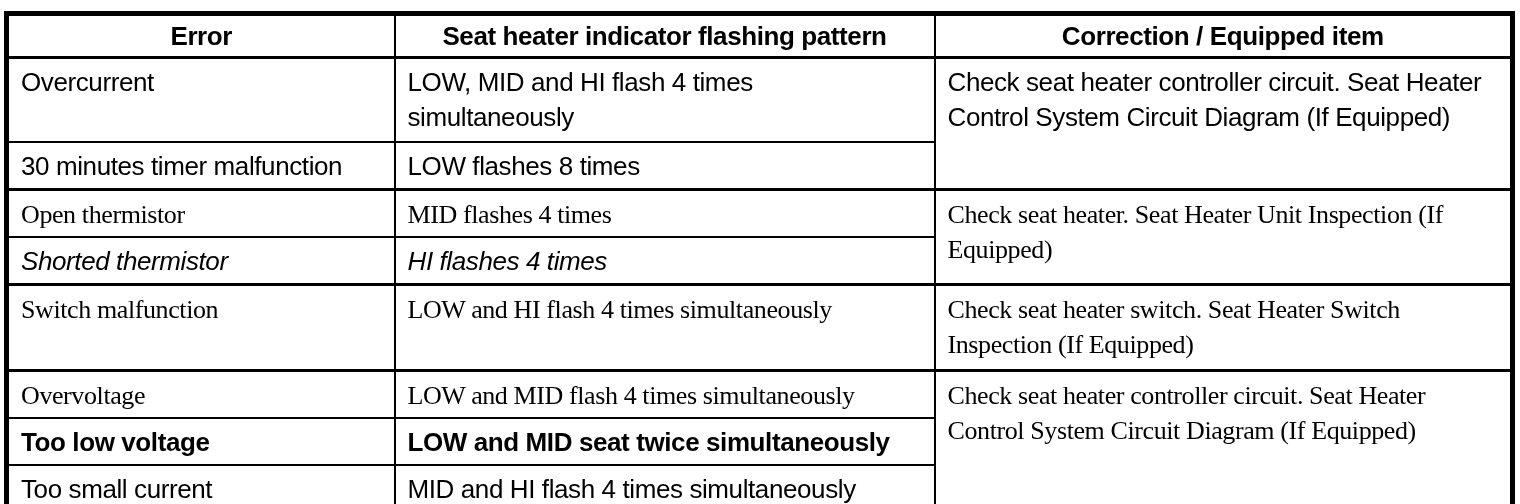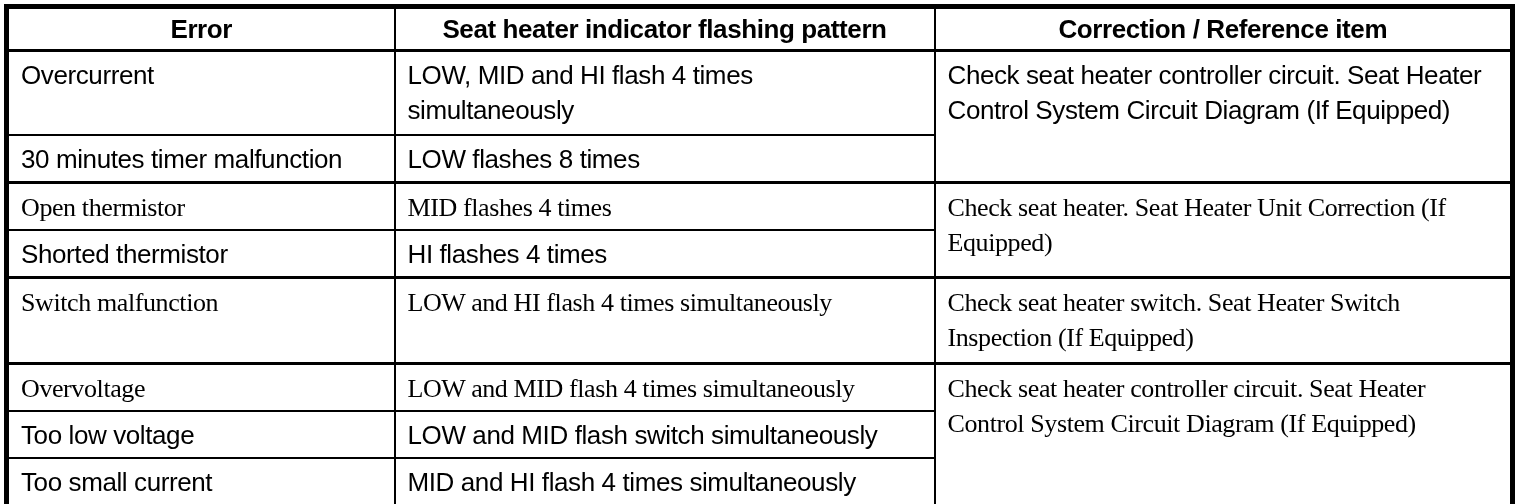--- a/index.html
+++ b/index.html
@@ -6,21 +6,21 @@
     margin: 0;
     padding: 0;
     background: #ffffff;
   }
   .page {
     position: relative;
     width: 1520px;
     height: 504px;
     background: #ffffff;
     box-sizing: border-box;
-    padding: 4px 4px;
+    padding: 11px 4px;
     overflow: hidden;
   }
   table.err-table {
     border-collapse: collapse;
     table-layout: fixed;
     width: 1506px;
     border: 5px solid #000000;
     font-family: "Liberation Sans", sans-serif;
     font-size: 26px;
     letter-spacing: -0.4px;
@@ -48,75 +48,75 @@
     text-align: left;
     padding: 6px 12px 4px 12px;
     line-height: 35px;
   }
   tr.group-start td { border-top-width: 3px; font-family: Liberation Serif, serif; }
   
   tr.hdr   { height: 44px; }
   tr.r1    { height: 84px; }
   tr.r2    { height: 43px; }
   tr.r3    { height: 47px; }
-  tr.r4    { height: 45px; }
+  tr.r4    { height: 45px; font-style: italic; }
   tr.r5    { height: 86px; }
   tr.r6    { height: 44px; }
-  tr.r7    { height: 45px; }
+  tr.r7    { height: 45px; font-weight: bold; }
   tr.r8    { height: 48px; }
 </style>
 </head>
 <body>
 
 <div class="page">
   <table class="err-table">
     <colgroup>
       <col class="c1">
       <col class="c2">
       <col class="c3">
     </colgroup>
     <thead>
       <tr class="hdr">
         <th>Error</th>
         <th>Seat heater indicator flashing pattern</th>
-        <th>Correction / Reference item</th>
+        <th>Correction / Equipped item</th>
       </tr>
     </thead>
     <tbody>
       <tr class="r1">
         <td>Overcurrent</td>
         <td>LOW, MID and HI flash 4 times simultaneously</td>
         <td rowspan="2">Check seat heater controller circuit. Seat Heater Control System Circuit Diagram (If Equipped)</td>
       </tr>
       <tr class="r2">
         <td>30 minutes timer malfunction</td>
         <td>LOW flashes 8 times</td>
       </tr>
       <tr class="r3 group-start">
         <td>Open thermistor</td>
         <td>MID flashes 4 times</td>
-        <td rowspan="2">Check seat heater. Seat Heater Unit Correction (If Equipped)</td>
+        <td rowspan="2">Check seat heater. Seat Heater Unit Inspection (If Equipped)</td>
       </tr>
       <tr class="r4">
         <td>Shorted thermistor</td>
         <td>HI flashes 4 times</td>
       </tr>
       <tr class="r5 group-start">
         <td>Switch malfunction</td>
         <td>LOW and HI flash 4 times simultaneously</td>
         <td>Check seat heater switch. Seat Heater Switch Inspection (If Equipped)</td>
       </tr>
       <tr class="r6 group-start">
         <td>Overvoltage</td>
         <td>LOW and MID flash 4 times simultaneously</td>
         <td rowspan="3">Check seat heater controller circuit. Seat Heater Control System Circuit Diagram (If Equipped)</td>
       </tr>
       <tr class="r7">
         <td>Too low voltage</td>
-        <td>LOW and MID flash switch simultaneously</td>
+        <td>LOW and MID seat twice simultaneously</td>
       </tr>
       <tr class="r8">
         <td>Too small current</td>
         <td>MID and HI flash 4 times simultaneously</td>
       </tr>
     </tbody>
   </table>
 </div>
 
 </body></html>

